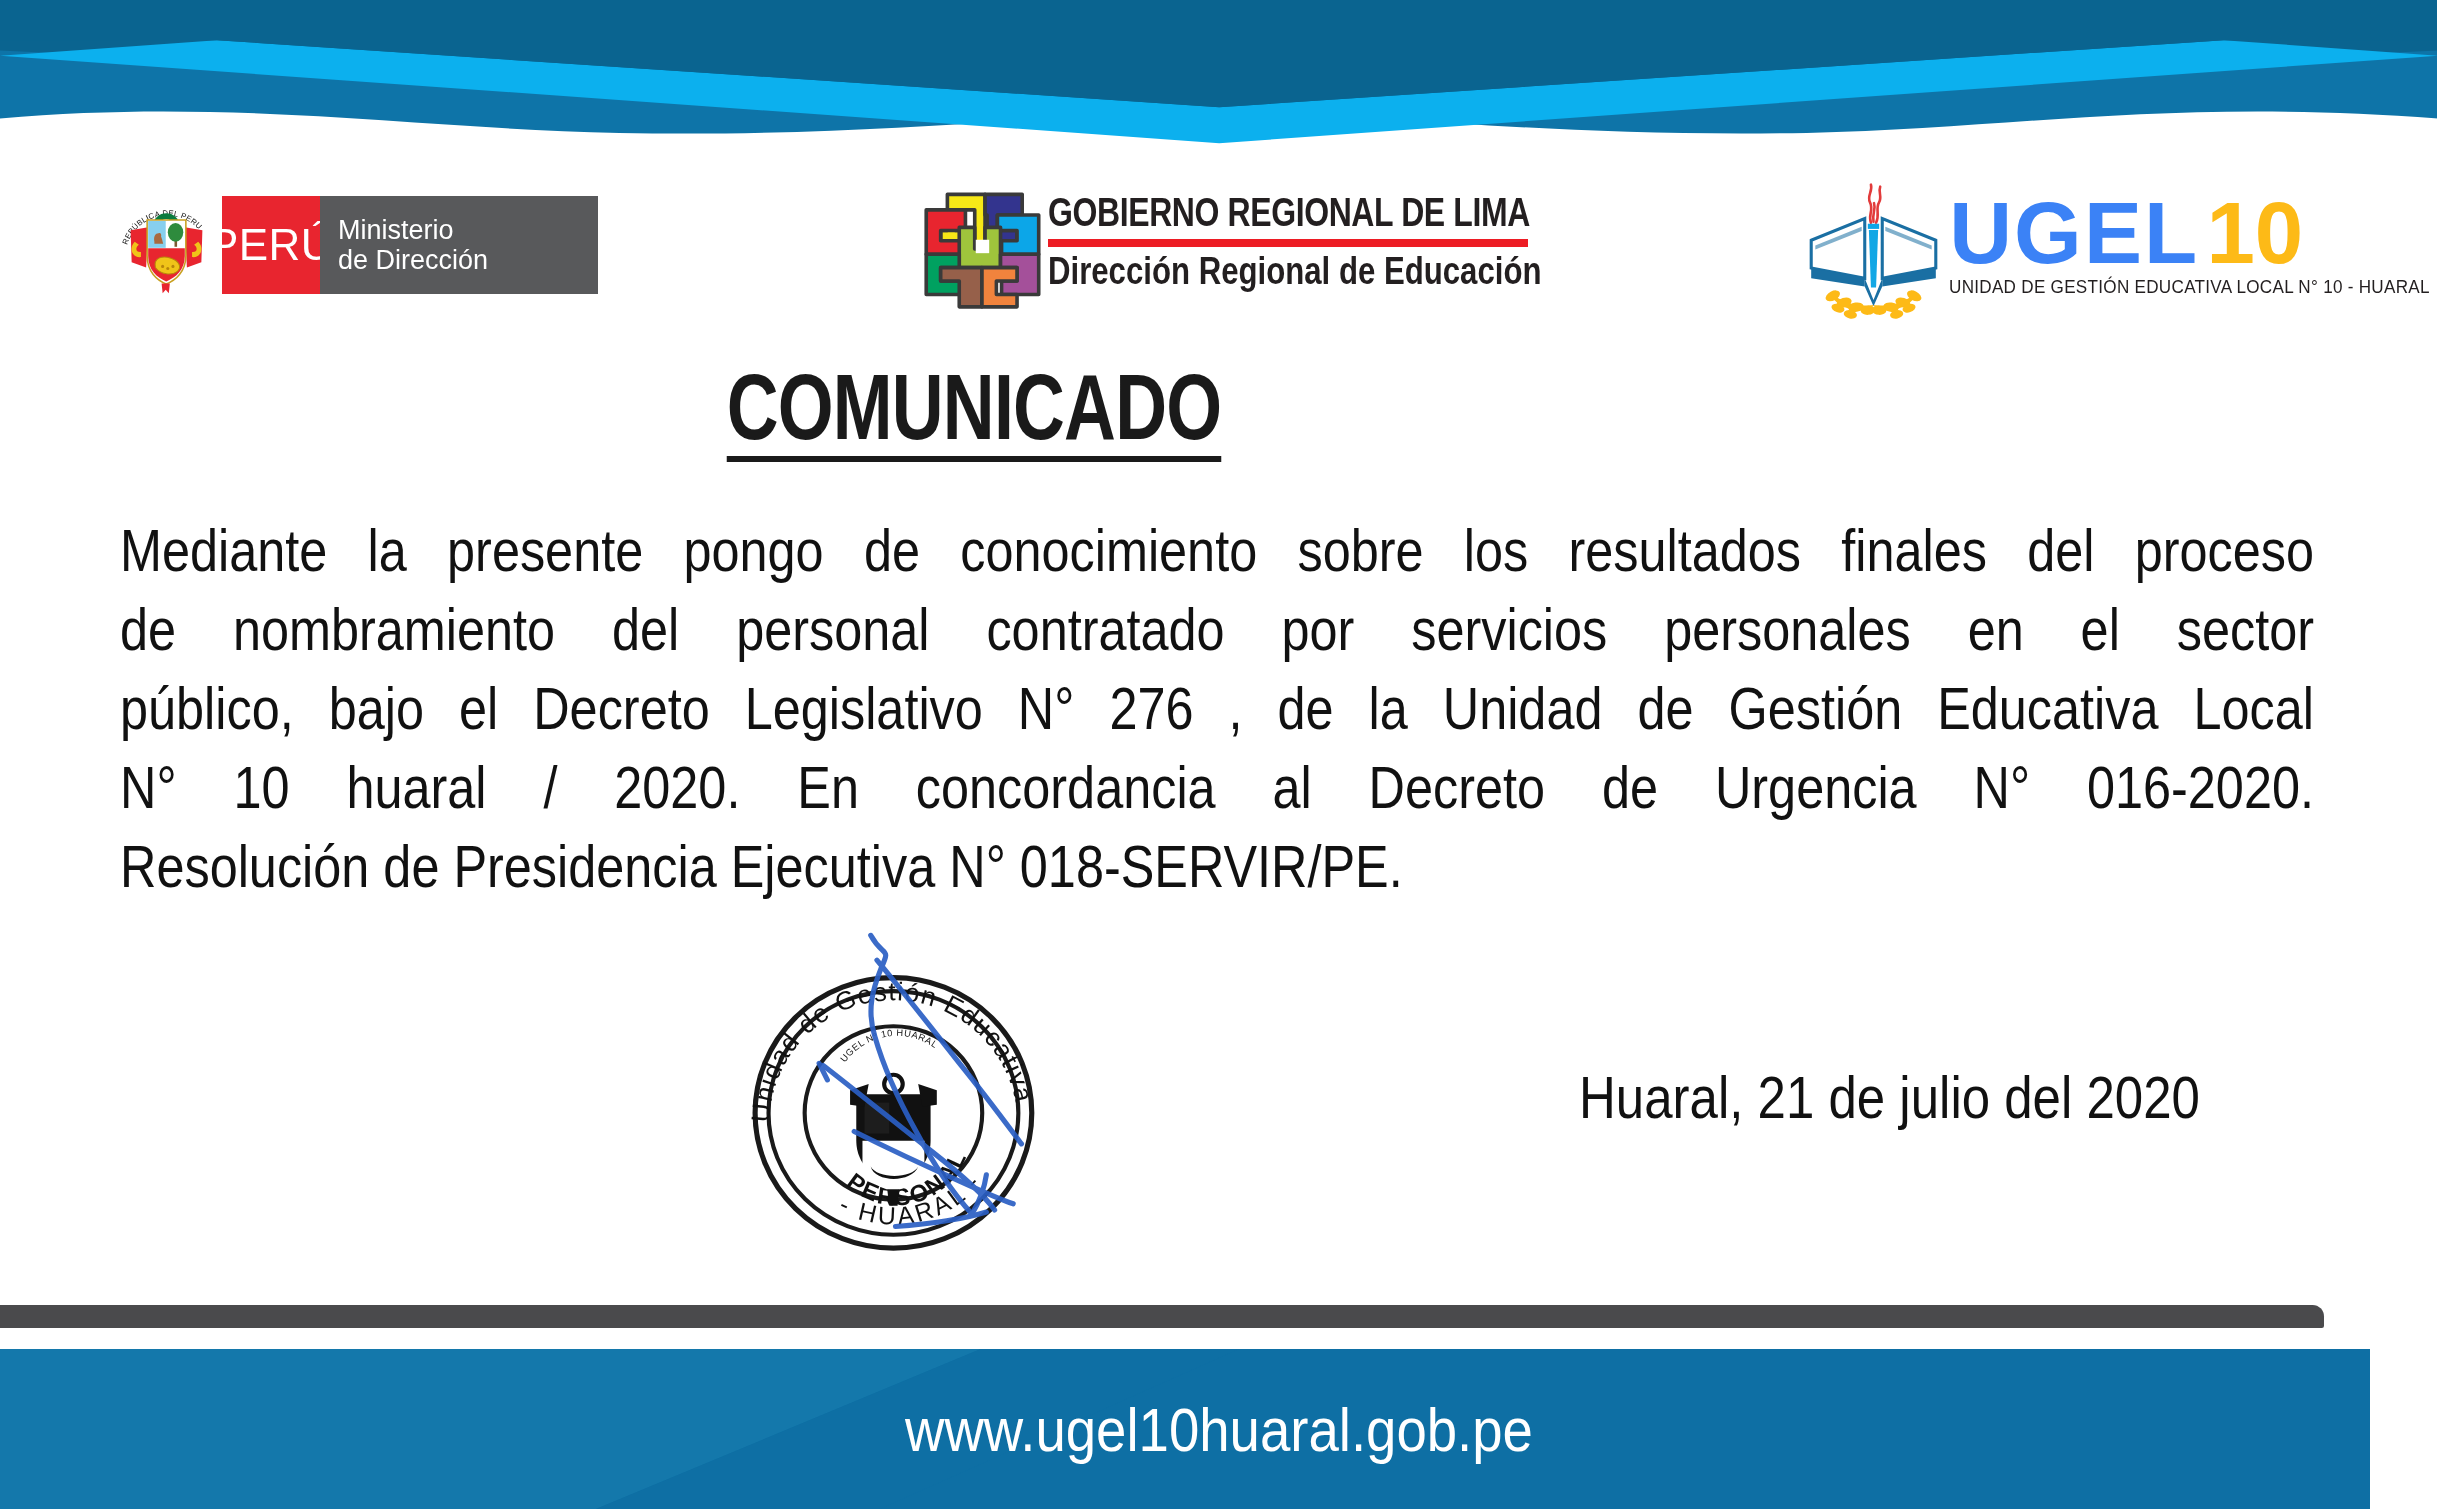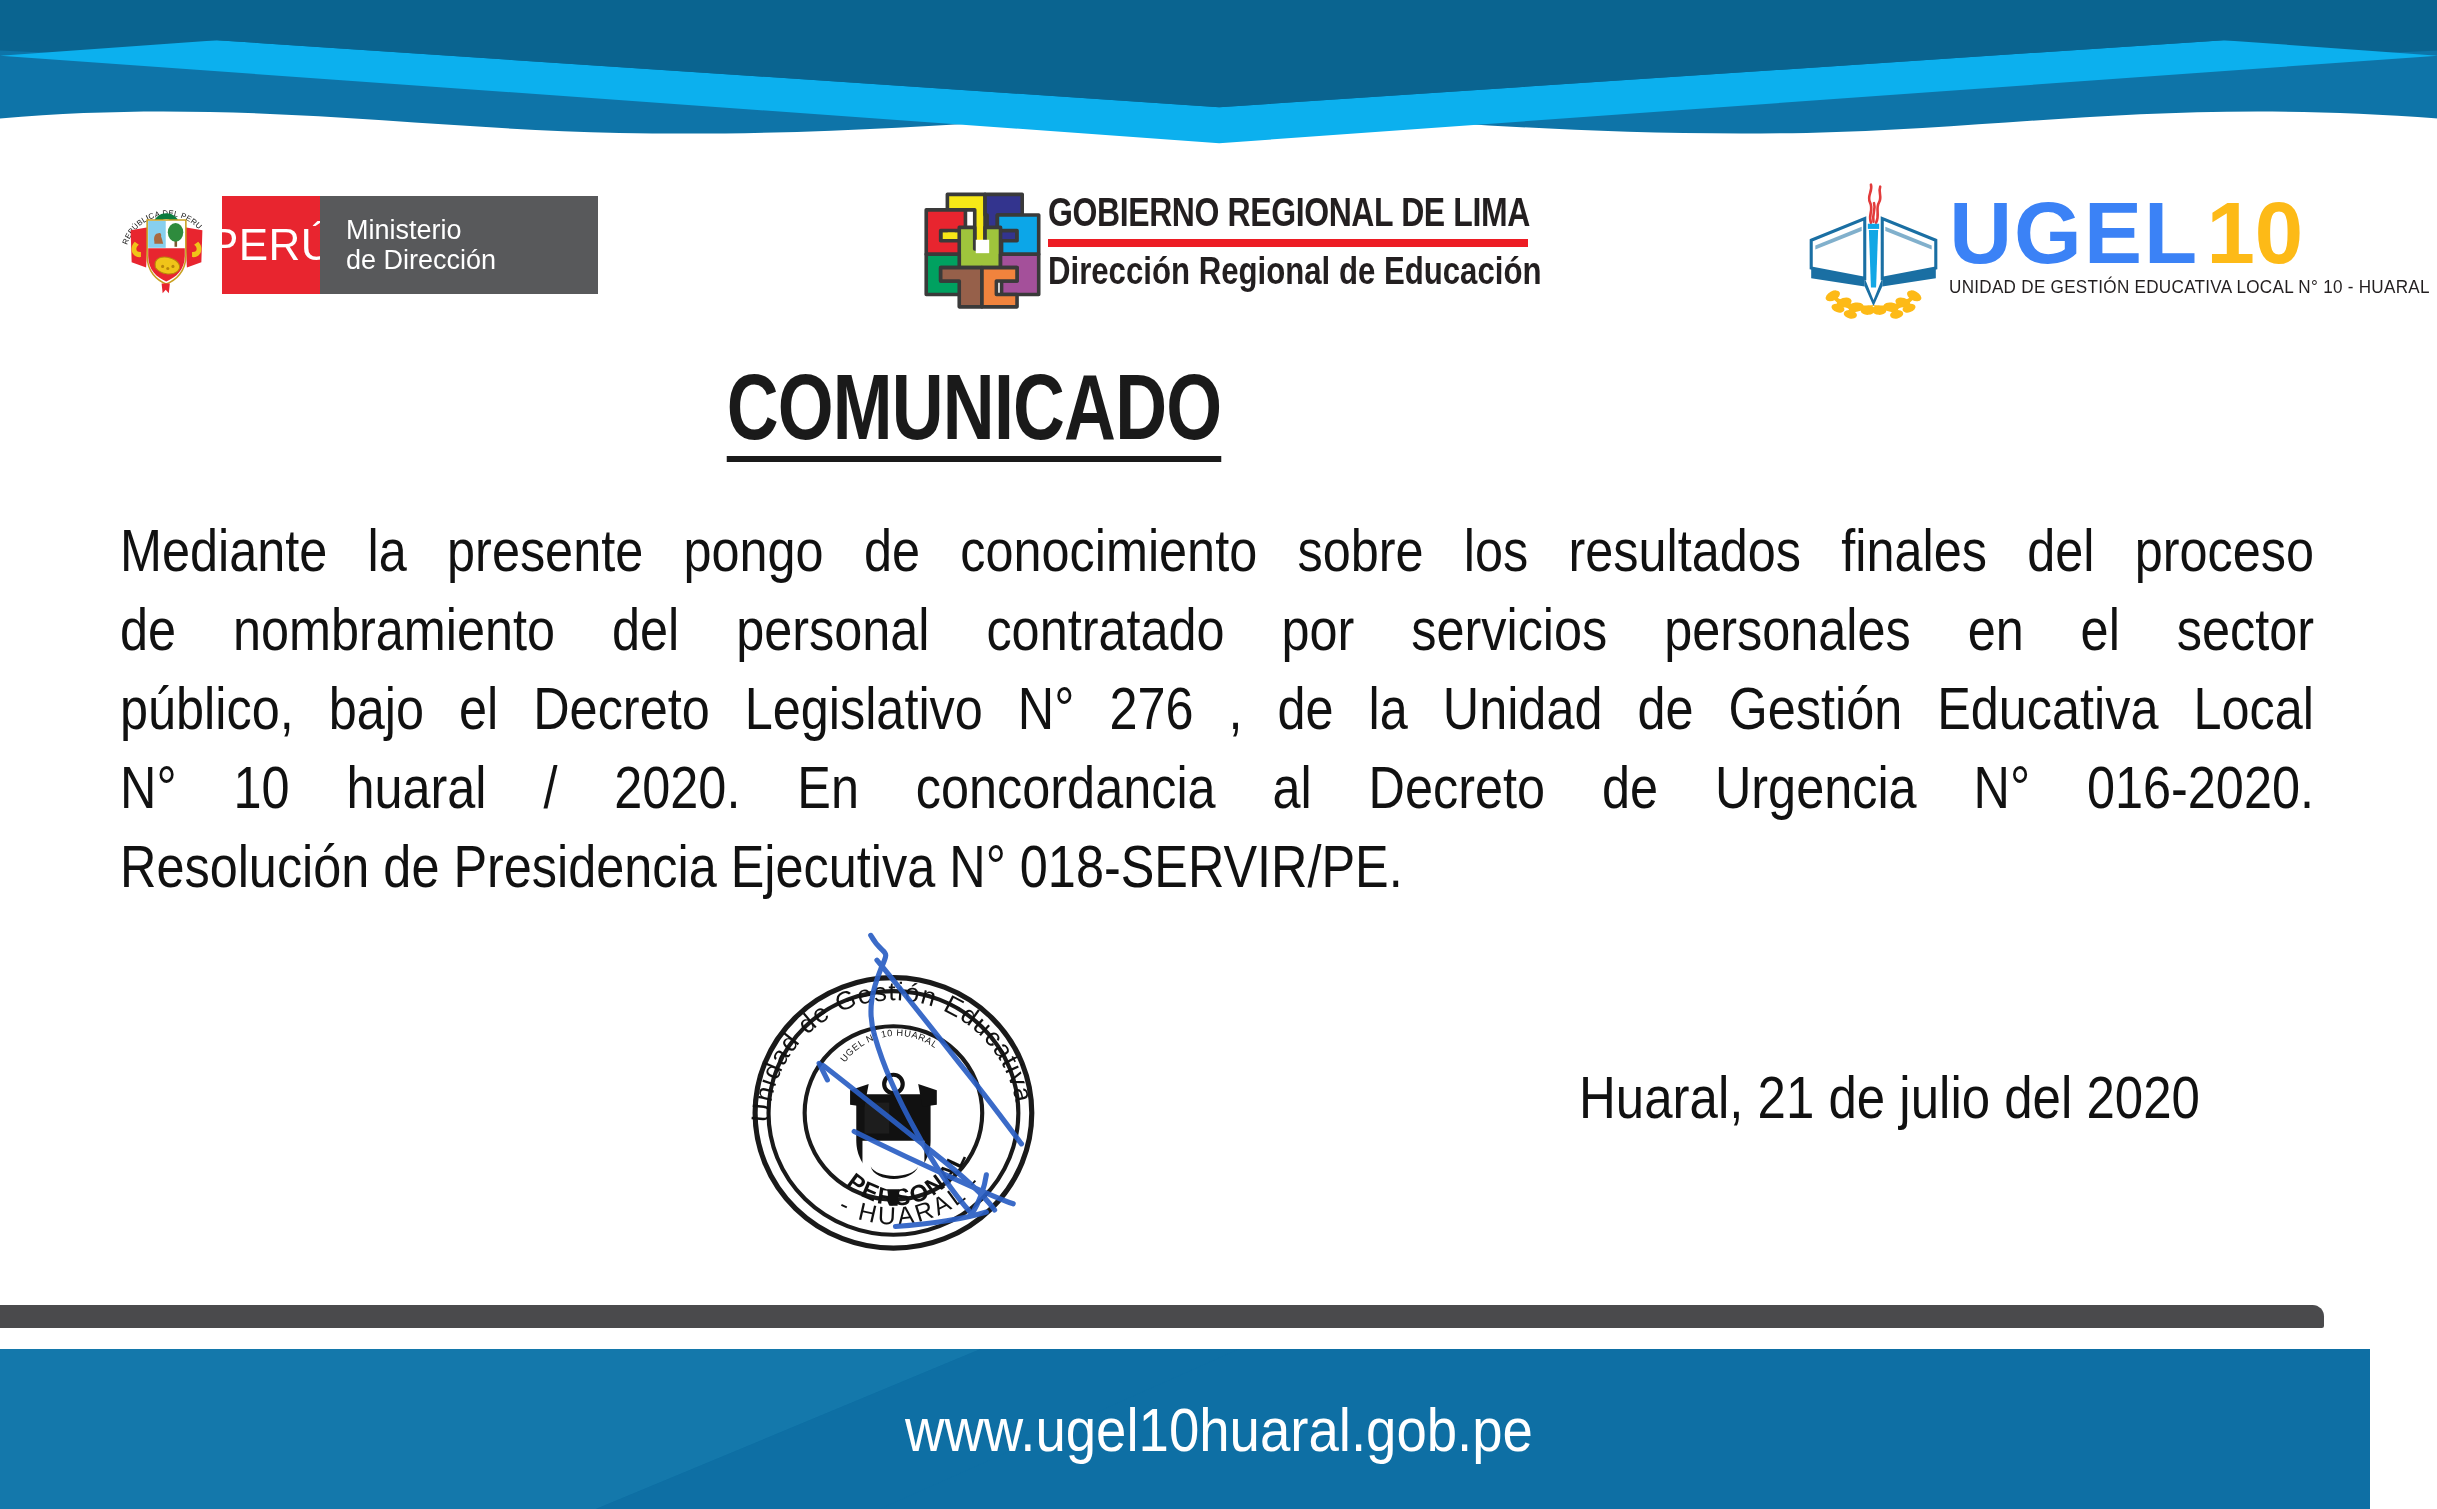--- a/index.html
+++ b/index.html
@@ -47,21 +47,21 @@
     align-self: center;
   }
   #peru-block span {
     font-size: 44px; font-weight: 400; letter-spacing: 0.5px;
     font-family: "Liberation Sans", sans-serif;
   }
   #minedu-block {
     background: #58595B; color: #ffffff;
     width: 278px; height: 98px;
     display: flex; flex-direction: column; justify-content: center;
-    padding-left: 26px;
+    padding-left: 18px;
     align-self: center;
   }
   #minedu-block span {
     font-size: 27px; line-height: 1.12; font-weight: 400; white-space: nowrap;
   }
 
   
   #logo-grl {
     position: absolute; left: 919px; top: 13.4px;
     display: flex; align-items: flex-start;

